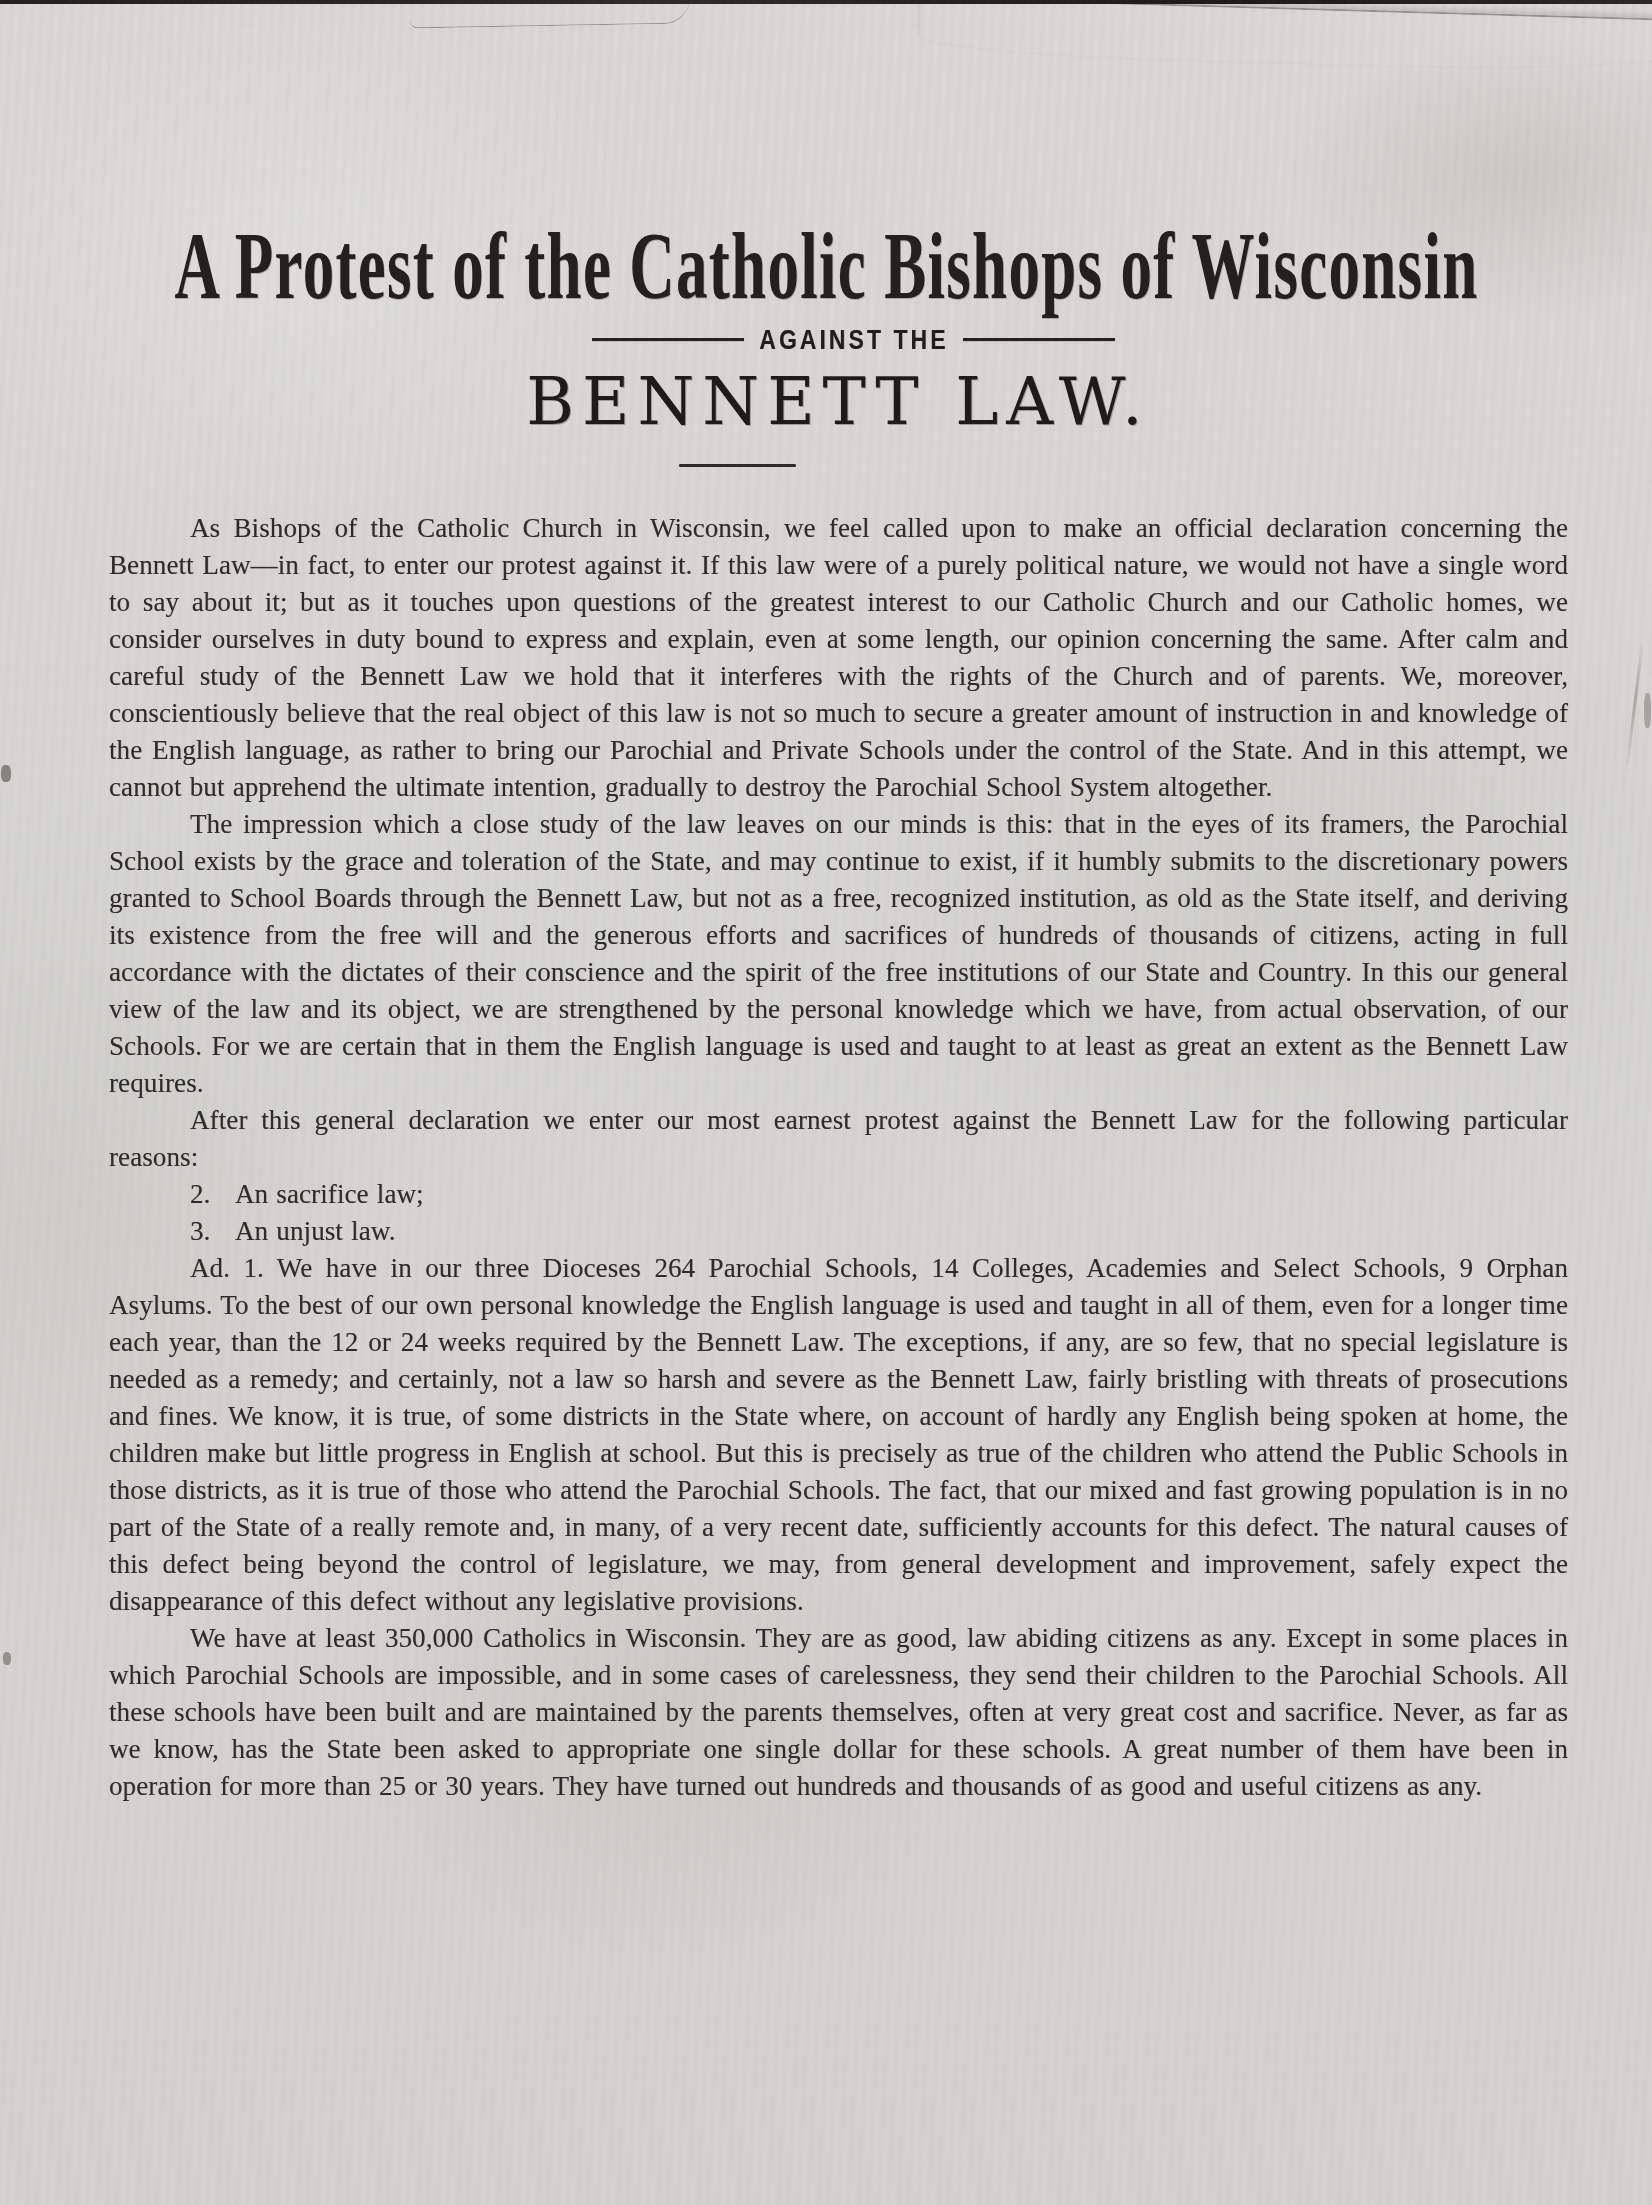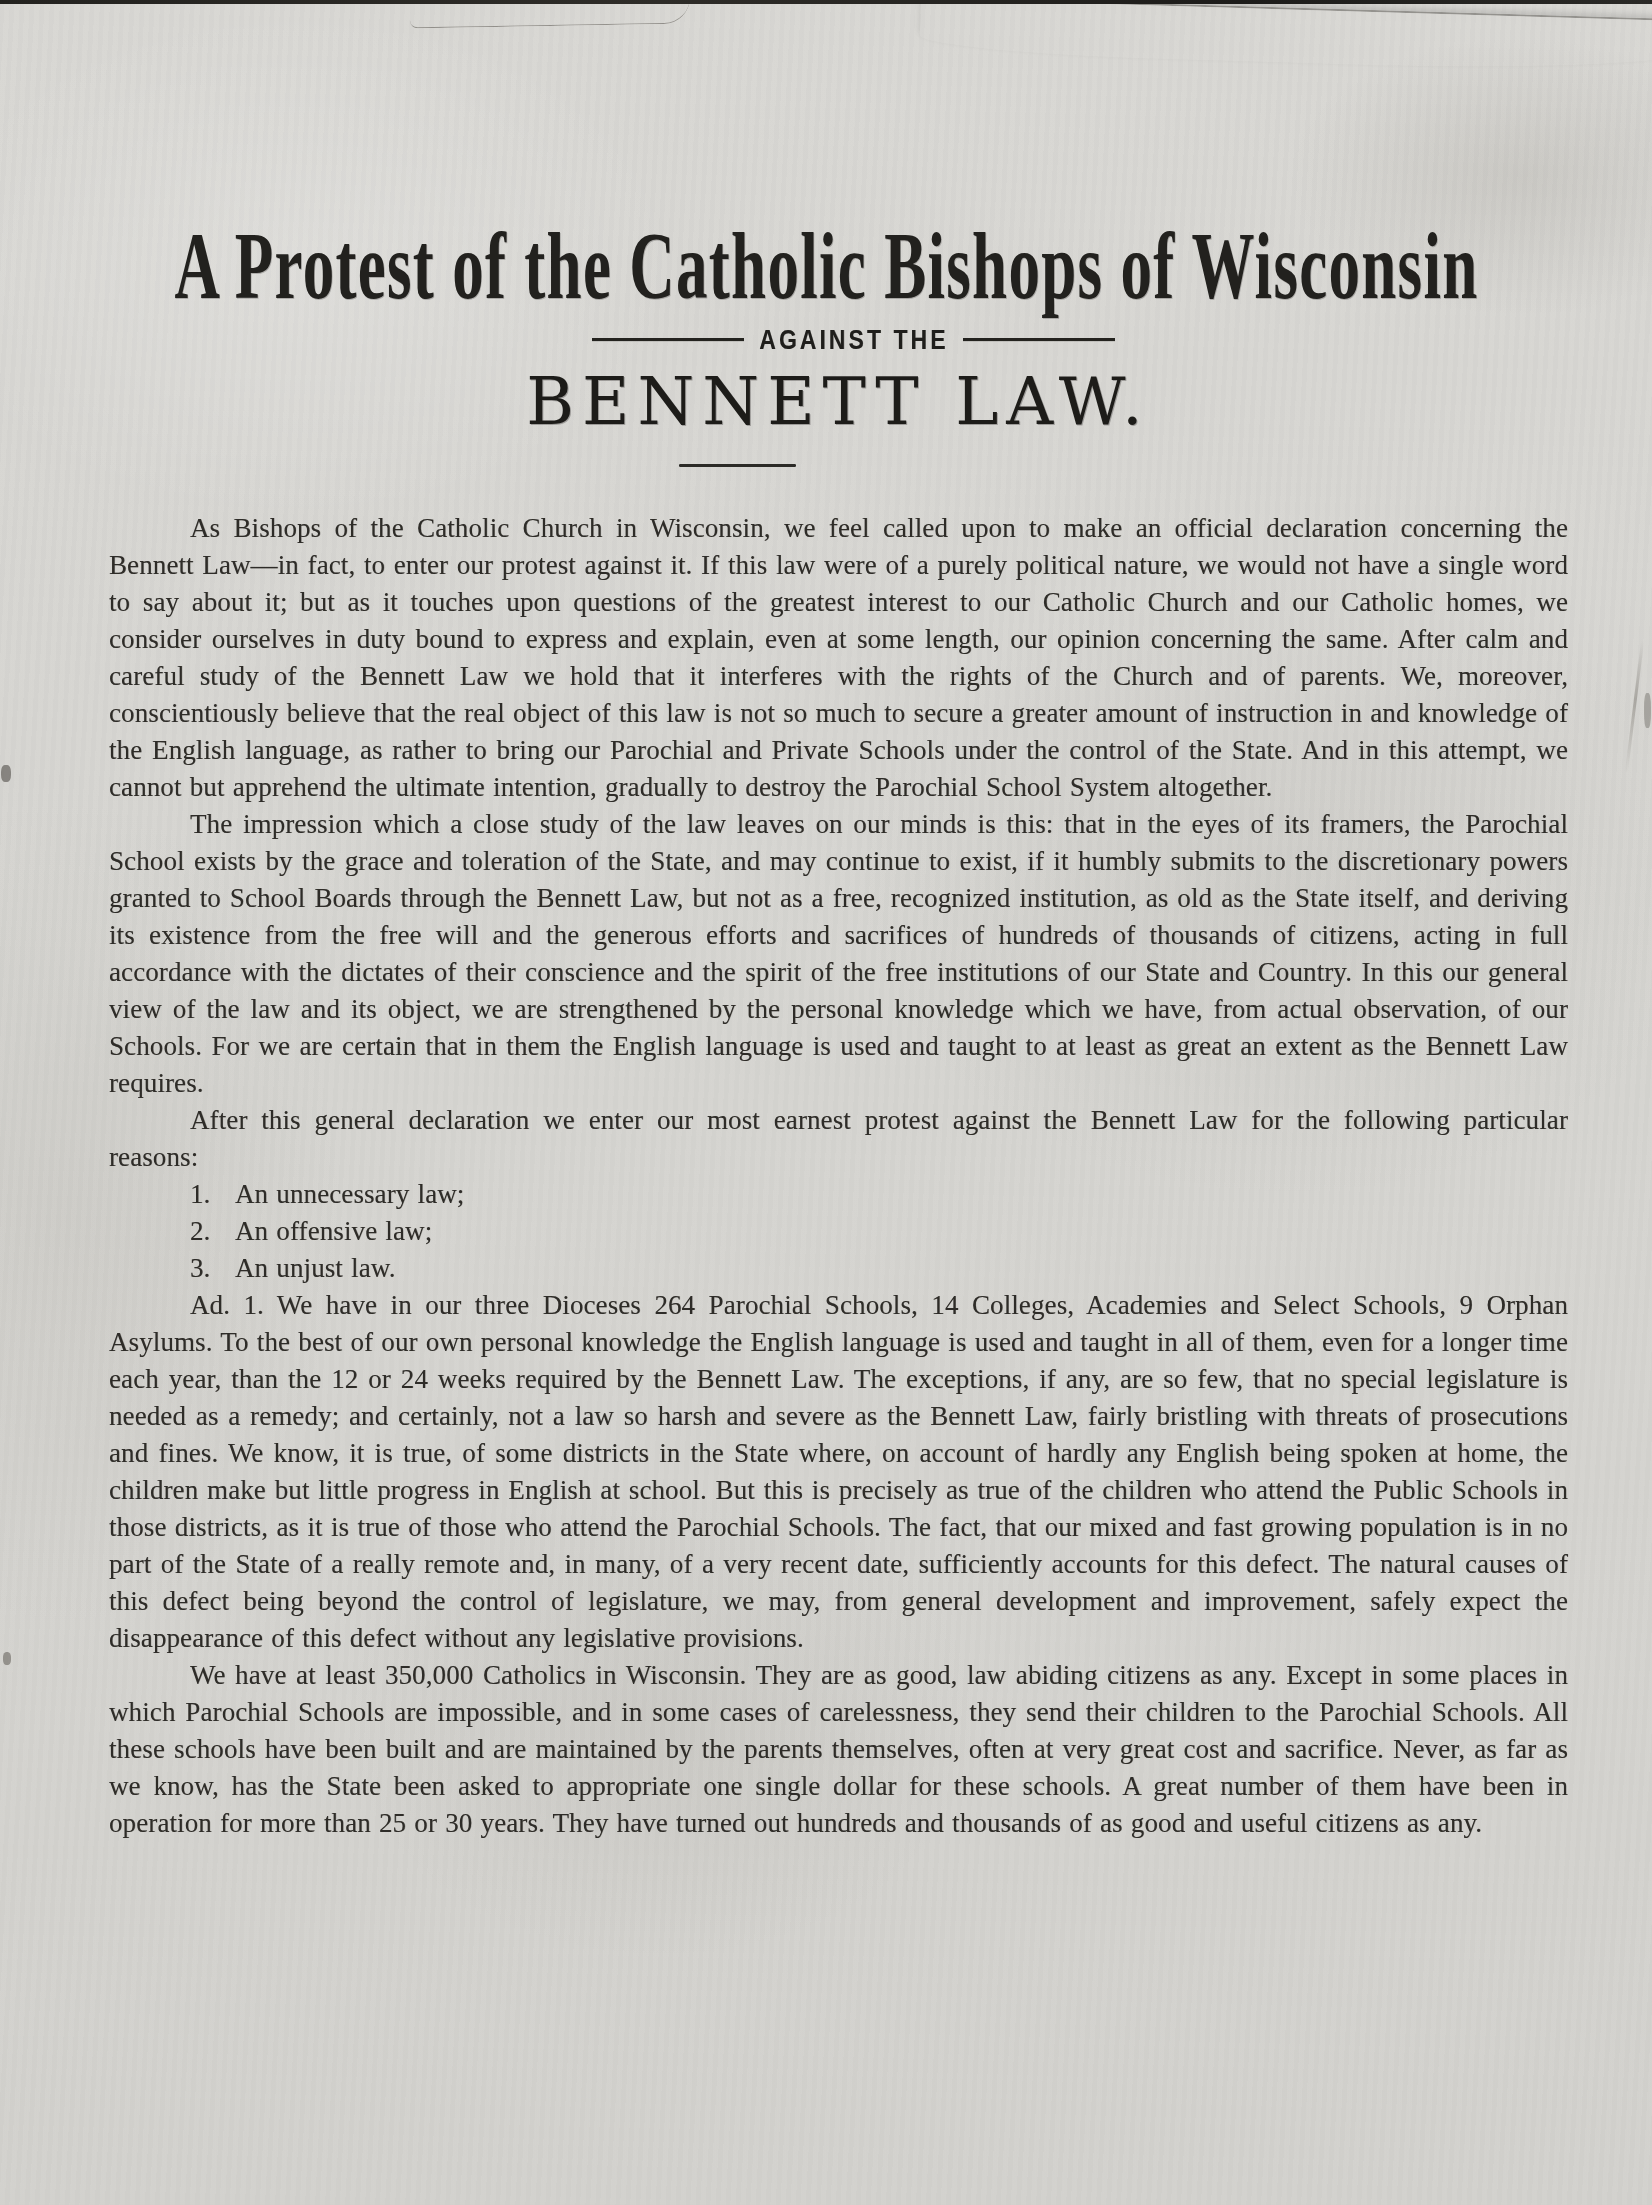--- a/index.html
+++ b/index.html
@@ -139,22 +139,21 @@
   </div>
 
   <h2 class="law-heading">BENNETT LAW.</h2>
 
   <div class="center-rule"></div>
 
   <div class="doc-body">
     <p>As Bishops of the Catholic Church in Wisconsin, we feel called upon to make an official declaration concerning the Bennett Law—in fact, to enter our protest against it.  If this law were of a purely political nature, we would not have a single word to say about it; but as it touches upon questions of the greatest interest to our Catholic Church and our Catholic homes, we consider ourselves in duty bound to express and explain, even at some length, our opinion concerning the same.  After calm and careful study of the Bennett Law we hold that it interferes with the rights of the Church and of parents.  We, moreover, conscientiously believe that the real object of this law is not so much to secure a greater amount of instruction in and knowledge of the English language, as rather to bring our Parochial and Private Schools under the control of the State.  And in this attempt, we cannot but apprehend the ultimate intention, gradually to destroy the Parochial School System altogether.</p>
     <p>The impression which a close study of the law leaves on our minds is this:  that in the eyes of its framers, the Parochial School exists by the grace and toleration of the State, and may continue to exist, if it humbly submits to the discretionary powers granted to School Boards through the Bennett Law, but not as a free, recognized institution, as old as the State itself, and deriving its existence from the free will and the generous efforts and sacrifices of hundreds of thousands of citizens, acting in full accordance with the dictates of their conscience and the spirit of the free institutions of our State and Country.  In this our general view of the law and its object, we are strengthened by the personal knowledge which we have, from actual observation, of our Schools.  For we are certain that in them the English language is used and taught to at least as great an extent as the Bennett Law requires.</p>
     <p>After this general declaration we enter our most earnest protest against the Bennett Law for the following particular reasons:</p>
-    <div class="list-line"><span class="num">1.</span><span>An unnecessary law;</span></div>
-    <div class="list-line"><span class="num">2.</span><span>An offensive law;</span></div>
+    <div class="list-line"><span class="num">2.</span><span>An sacrifice law;</span></div>
     <div class="list-line"><span class="num">3.</span><span>An unjust law.</span></div>
     <p>Ad. 1.  We have in our three Dioceses 264 Parochial Schools, 14 Colleges, Academies and Select Schools, 9 Orphan Asylums.  To the best of our own personal knowledge the English language is used and taught in all of them, even for a longer time each year, than the 12 or 24 weeks required by the Bennett Law.  The exceptions, if any, are so few, that no special legislature is needed as a remedy; and certainly, not a law so harsh and severe as the Bennett Law, fairly bristling with threats of prosecutions and fines.  We know, it is true, of some districts in the State where, on account of hardly any English being spoken at home, the children make but little progress in English at school.  But this is precisely as true of the children who attend the Public Schools in those districts, as it is true of those who attend the Parochial Schools.  The fact, that our mixed and fast growing population is in no part of the State of a really remote and, in many, of a very recent date, sufficiently accounts for this defect.  The natural causes of this defect being beyond the control of legislature, we may, from general development and improvement, safely expect the disappearance of this defect without any legislative provisions.</p>
     <p>We have at least 350,000 Catholics in Wisconsin.  They are as good, law abiding citizens as any.  Except in some places in which Parochial Schools are impossible, and in some cases of carelessness, they send their children to the Parochial Schools.  All these schools have been built and are maintained by the parents themselves, often at very great cost and sacrifice.  Never, as far as we know, has the State been asked to appropriate one single dollar for these schools.  A great number of them have been in operation for more than 25 or 30 years.  They have turned out hundreds and thousands of as good and useful citizens as any.</p>
   </div>
 </div>
 
 <div class="edge-top"></div>
 <div class="edge-bottom"></div>
 
 

